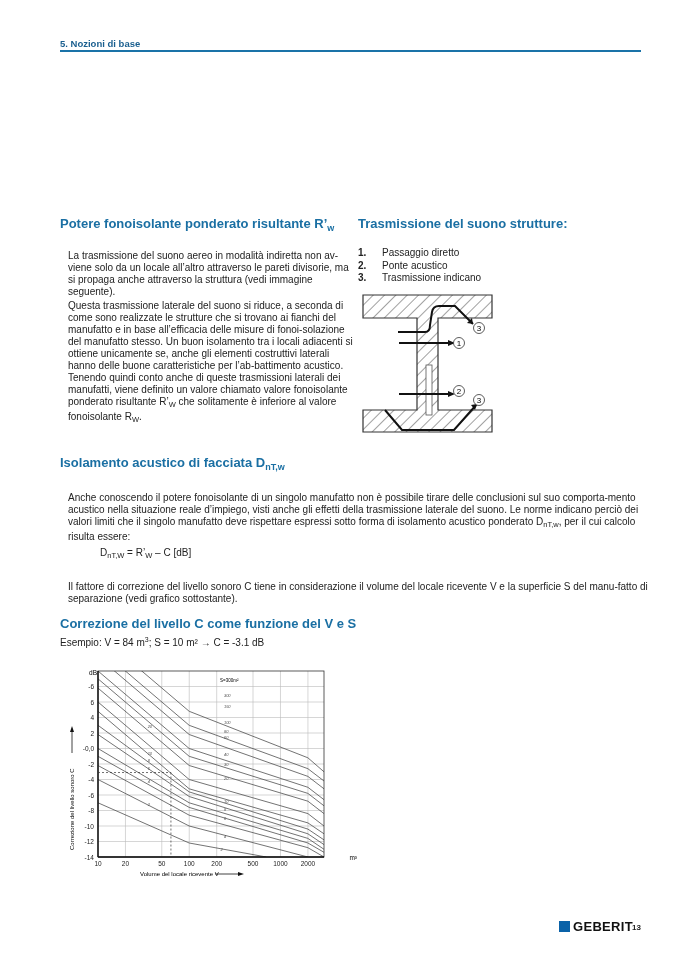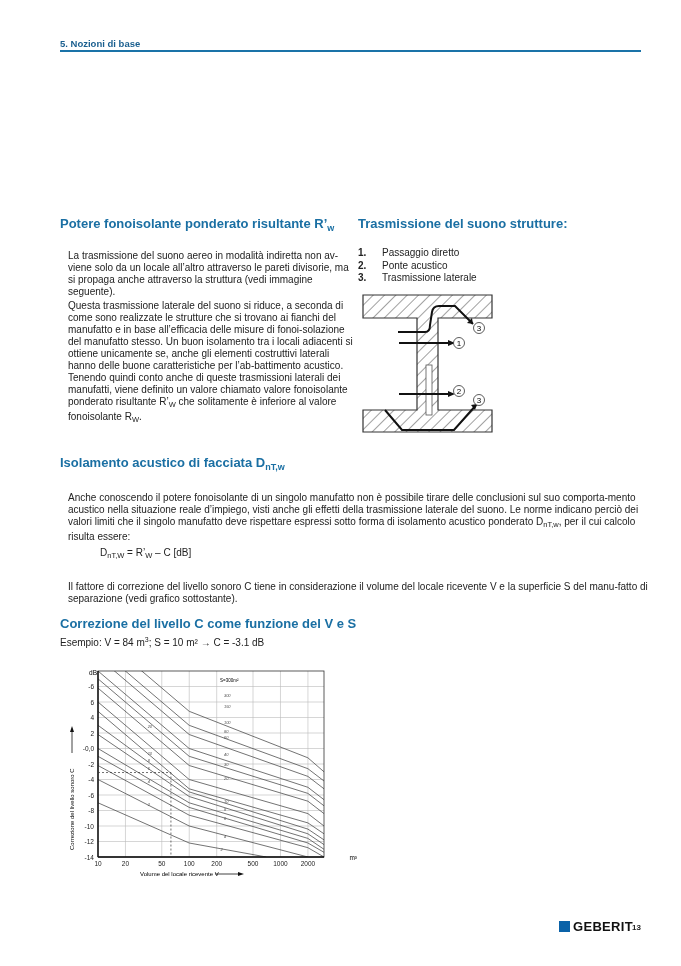--- a/index.html
+++ b/index.html
@@ -39,21 +39,21 @@
   <div class="it">
       <span class="n">1.</span>
       <span>Passaggio diretto</span>
     </div>
   <div class="it">
       <span class="n">2.</span>
       <span>Ponte acustico</span>
     </div>
   <div class="it">
       <span class="n">3.</span>
-      <span>Trasmissione laterale</span>
+      <span>Trasmissione indicano</span>
     </div>
 </div>
 
 <svg style="position:absolute; left:355px; top:290px;" width="145" height="150">
   <defs>
     <pattern id="hatch" width="8" height="8" patternUnits="userSpaceOnUse" patternTransform="rotate(45)">
       <line x1="0" y1="0" x2="0" y2="8" stroke="#444" stroke-width="1"></line>
     </pattern>
   </defs>
   <path d="M8,5 L137,5 L137,28 L83,28 L83,120 L137,120 L137,142 L8,142 L8,120 L62,120 L62,28 L8,28 Z" fill="url(#hatch)" stroke="#333" stroke-width="1.2"></path>

